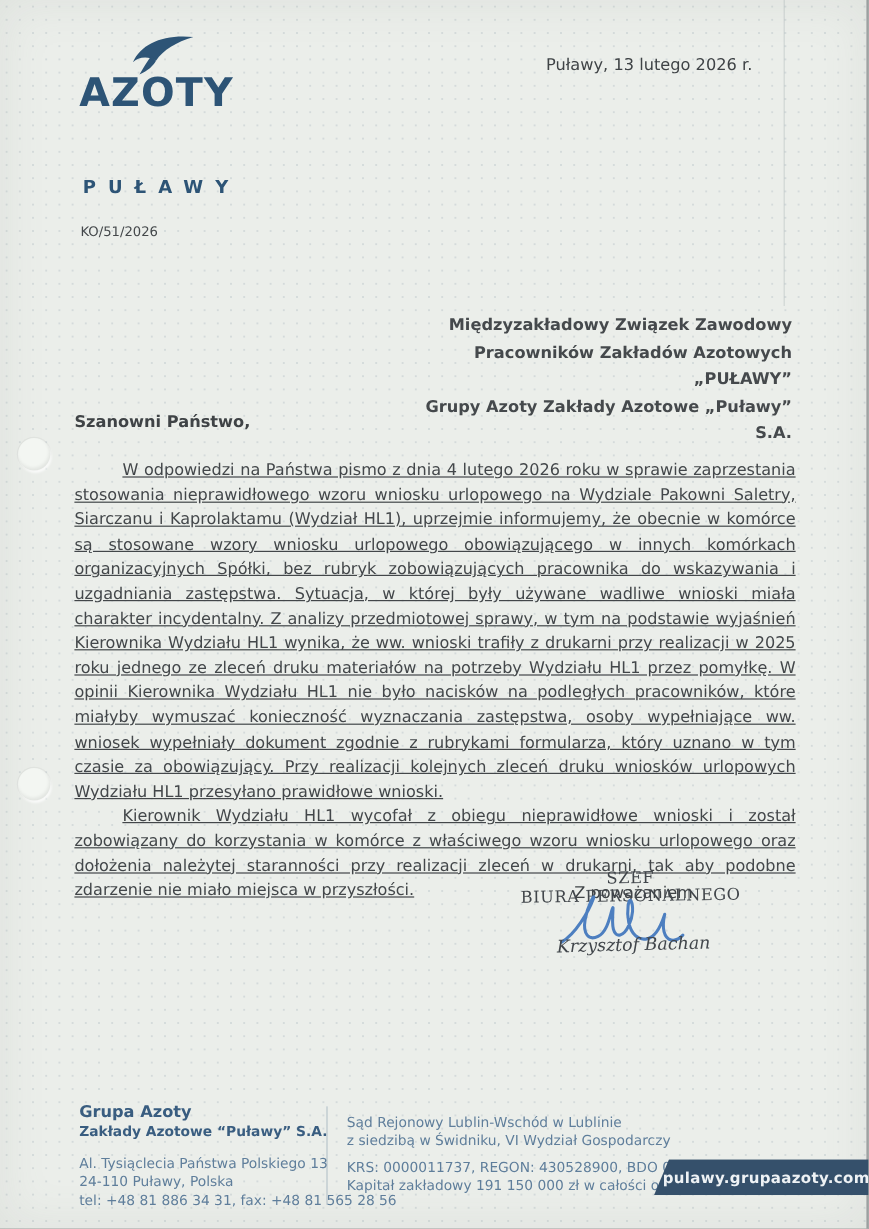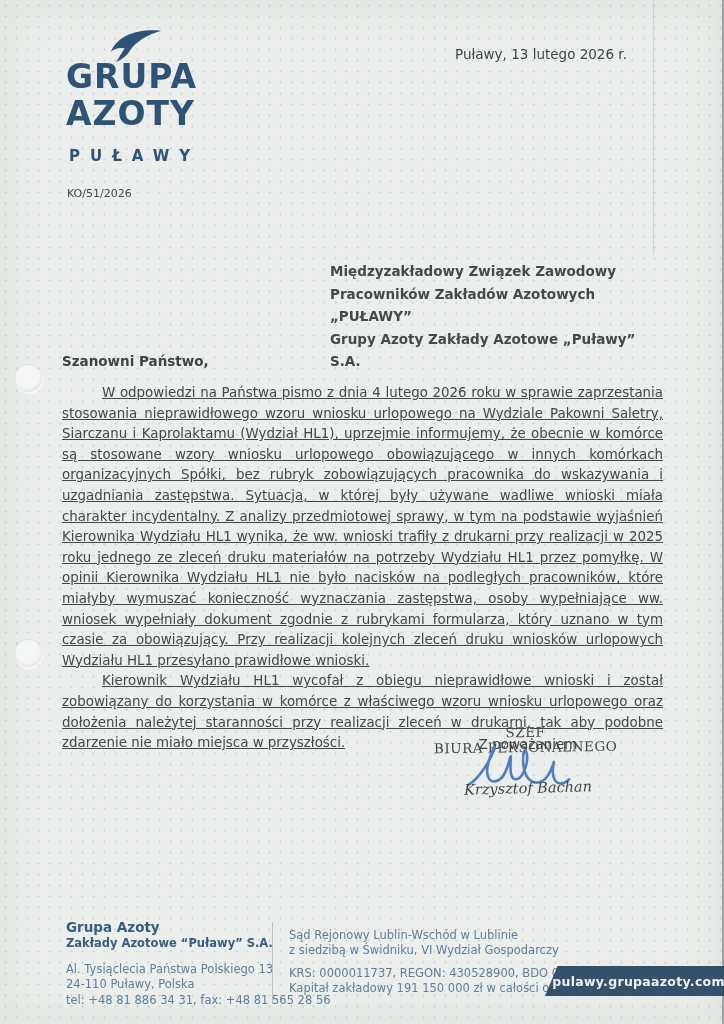--- a/index.html
+++ b/index.html
@@ -26,24 +26,24 @@
   
   .logo-icon { position:absolute; left:106px; top:25px; width:60px; height:38px; }
   .brand { position:absolute; left:66px; top:58px; color:#2d5476; font-weight:700;
            font-size:33px; line-height:37px; letter-spacing:1px; }
   .brand-location { position:absolute; left:69px; top:147px; color:#2d5476; font-weight:700;
                     font-size:15px; letter-spacing:10px; }
   .ref-number { position:absolute; left:67px; top:187px; font-size:11px; color:#44484b; }
 
   .date-line { position:absolute; left:455px; top:46px; font-size:13.5px; color:#3f4346; }
 
-  .recipient { position:absolute; left:330px; top:260px; width:330px; text-align:left;
+  .recipient { position:absolute; left:330px; top:260px; width:330px; text-align:right;
                font-weight:700; font-size:13.5px; line-height:22.5px; color:#45494c; }
 
-  .salutation { position:absolute; left:62px; top:353px; font-size:13.5px; font-weight:700; color:#3f4346; }
+  .salutation { position:absolute; left:62px; top:344px; font-size:13.5px; font-weight:700; color:#3f4346; }
 
   .letter-body { position:absolute; left:62px; top:383px; width:601px;
                  font-size:13.4px; line-height:20.6px; text-align:justify; color:#43474a;text-decoration:underline; }
   .letter-body p { text-indent:40px; }
   .letter-body p + p { }
 
   .closing { position:absolute; left:428px; top:736px; width:200px; text-align:center;
              font-size:13.5px; color:#3f4346; }
   .stamp { position:absolute; left:423px; top:725px; width:205px; text-align:center;
            font-family:"DejaVu Serif","Liberation Serif",serif;
@@ -74,21 +74,20 @@
   <div class="scan-edge-right"></div>
   <div class="fold-line"></div>
   <div class="hole hole-1"></div>
   <div class="hole hole-2"></div>
 
   <svg class="logo-icon" viewBox="0 0 100 62">
     <path d="M8 44 C 20 18, 50 5, 92 9 C 68 16, 50 27, 40 42 C 29 35, 15 37, 8 44 Z" fill="#2d5476"></path>
     <path d="M40 42 C 36 49, 29 56, 17 61 C 25 48, 28 42, 34 35 C 36 38, 38 40, 40 42 Z" fill="#2d5476"></path>
   </svg>
   <div class="brand">
-    <div>GRUPA</div>
     <div>AZOTY</div>
   </div>
   <div class="brand-location">PUŁAWY</div>
   <div class="ref-number">KO/51/2026</div>
 
   <div class="date-line">Puławy, 13 lutego 2026 r.</div>
 
   <div class="recipient">
     <div>Międzyzakładowy Związek Zawodowy</div>
     <div>Pracowników Zakładów Azotowych „PUŁAWY”</div>

